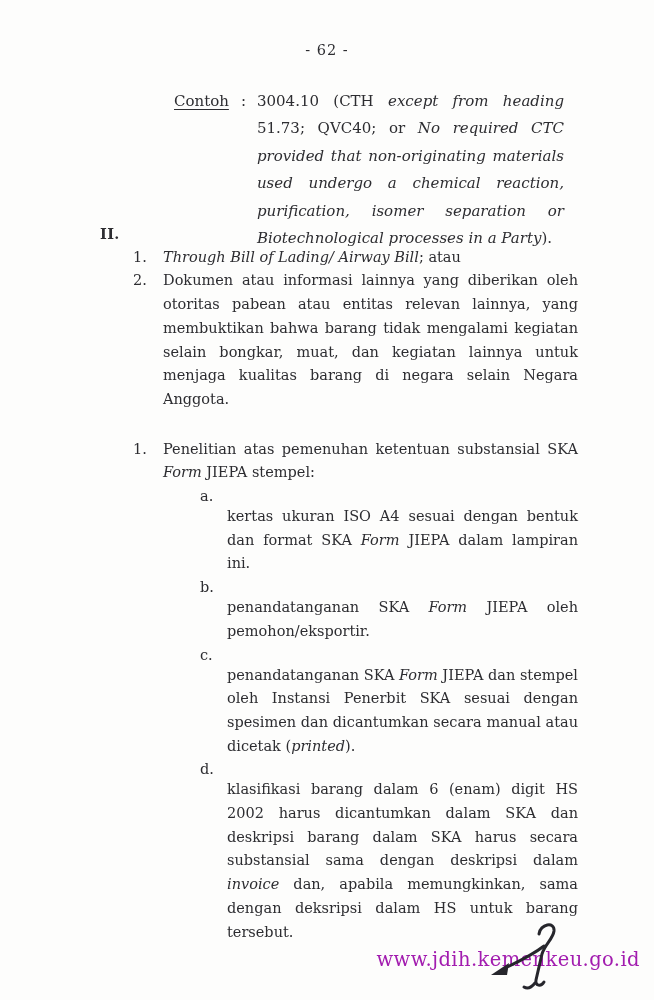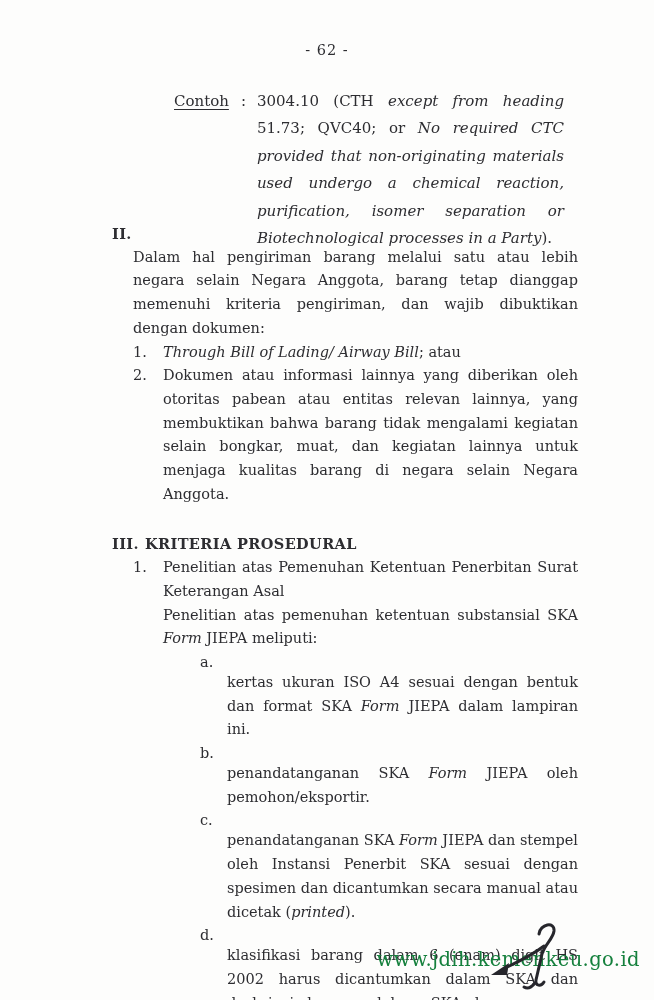--- a/index.html
+++ b/index.html
@@ -26,21 +26,21 @@
   .example .colon{margin:0 11px 0 12px;}
   .example .content{flex:1;text-align:justify;text-align-last:left;}
   
   .body{
     position:absolute;left:100px;top:222px;width:478px;
     font-size:14.5px;line-height:23.7px;
   }
   .sec{margin:0;}
   .sec + .sec{margin-top:26px;}
   .sec-head{display:flex;font-weight:bold;letter-spacing:.4px;}
-  .sec-num{width:33px;flex:0 0 33px;margin-left:12px;}
+  .sec-num{width:33px;flex:0 0 33px;}
   .sec-body{margin-left:33px;}
   .para{margin:0;text-align:justify;text-align-last:left;}
   .li{display:flex;align-items:flex-start;}
   .marker{width:30px;flex:0 0 30px;}
   .li-text{flex:1;text-align:justify;text-align-last:left;}
   .sli{display:flex;align-items:flex-start;margin-left:37px;}
   .smarker{width:27px;flex:0 0 27px;}
   .sli-text{flex:1;text-align:justify;text-align-last:left;margin-top:20px;}
   i{}
   
@@ -63,46 +63,40 @@
     <span class="colon">:</span>
     <div class="content"><span>3004.10 (CTH </span><i>except from heading</i><span> 51.73; QVC40; or </span><i>No required CTC provided that non-originating materials used undergo a chemical reaction, purification, isomer separation or Biotechnological processes in a Party</i><span>).</span></div>
   </div>
 
   <div class="body" id="sections">
       <section class="sec">
         <div class="sec-head">
           <span class="sec-num">II.</span>
         </div>
         <div class="sec-body">
-          <p class="para"><span>Dalam hal pengiriman barang melalui satu atau lebih negara selain Negara Anggota, barang tetap dianggap memenuhi kriteria pengiriman, dan wajib dibuktikan dengan dokumen:</span></p>
           <div class="li">
             <span class="marker">1.</span>
             <div class="li-text">
               <div class="para"><i>Through Bill of Lading/ Airway Bill</i><span>; atau</span></div>
             </div>
           </div>
           <div class="li">
             <span class="marker">2.</span>
             <div class="li-text">
               <div class="para"><span>Dokumen atau informasi lainnya yang diberikan oleh otoritas pabean atau entitas relevan lainnya, yang membuktikan bahwa barang tidak mengalami kegiatan selain bongkar, muat, dan kegiatan lainnya untuk menjaga kualitas barang di negara selain Negara Anggota.</span></div>
             </div>
           </div>
         </div>
       </section>
       <section class="sec">
-        <div class="sec-head">
-          <span class="sec-num">III.</span>
-          <span class="sec-title">KRITERIA PROSEDURAL</span>
-        </div>
         <div class="sec-body">
           <div class="li">
             <span class="marker">1.</span>
             <div class="li-text">
-              <div class="para"><span>Penelitian atas Pemenuhan Ketentuan Penerbitan Surat Keterangan Asal</span></div>
-              <div class="para"><span>Penelitian atas pemenuhan ketentuan substansial SKA </span><i>Form</i><span> JIEPA meliputi:</span></div>
+              <div class="para"><span>Penelitian atas pemenuhan ketentuan substansial SKA </span><i>Form</i><span> JIEPA stempel:</span></div>
               <div class="sli" style="margin-left: 37px;">
                 <span class="smarker">a.</span>
                 <div class="sli-text"><span>kertas ukuran ISO A4 sesuai dengan bentuk dan format SKA </span><i>Form</i><span> JIEPA dalam lampiran ini.</span></div>
               </div>
               <div class="sli" style="margin-left: 37px;">
                 <span class="smarker">b.</span>
                 <div class="sli-text"><span>penandatanganan SKA </span><i>Form</i><span> JIEPA oleh pemohon/eksportir.</span></div>
               </div>
               <div class="sli" style="margin-left: 37px;">
                 <span class="smarker">c.</span>
@@ -111,21 +105,21 @@
               <div class="sli" style="margin-left: 37px;">
                 <span class="smarker">d.</span>
                 <div class="sli-text"><span>klasifikasi barang dalam 6 (enam) digit HS 2002 harus dicantumkan dalam SKA dan deskripsi barang dalam SKA harus secara substansial sama dengan deskripsi dalam </span><i>invoice</i><span> dan, apabila memungkinkan, sama dengan deksripsi dalam HS untuk barang tersebut.</span></div>
               </div>
             </div>
           </div>
         </div>
       </section>
     </div>
 
-  <div class="watermark" style="color: #15803d;">www.jdih.kemenkeu.go.id</div>
+  <div class="watermark" style="color: #a21caf;">www.jdih.kemenkeu.go.id</div>
 
   <svg class="signature" viewBox="0 0 112 84" xmlns="http://www.w3.org/2000/svg">
     <g id="sig" fill="none" stroke="#26262c" stroke-width="3" stroke-linecap="round">
       <path d="M66,30 C57,37 42,45 27,52"></path>
       <path d="M61,18 C62,8 77,5 76,15 C75,23 67,28 64,38 L58,64 C57,70 63,71 66,66"></path>
       <path d="M57,67 C53,72 49,73 46,71"></path>
     </g>
     <polygon id="sig-head" points="13,59 31,47 29,59" fill="#26262c"></polygon>
   </svg>
 

